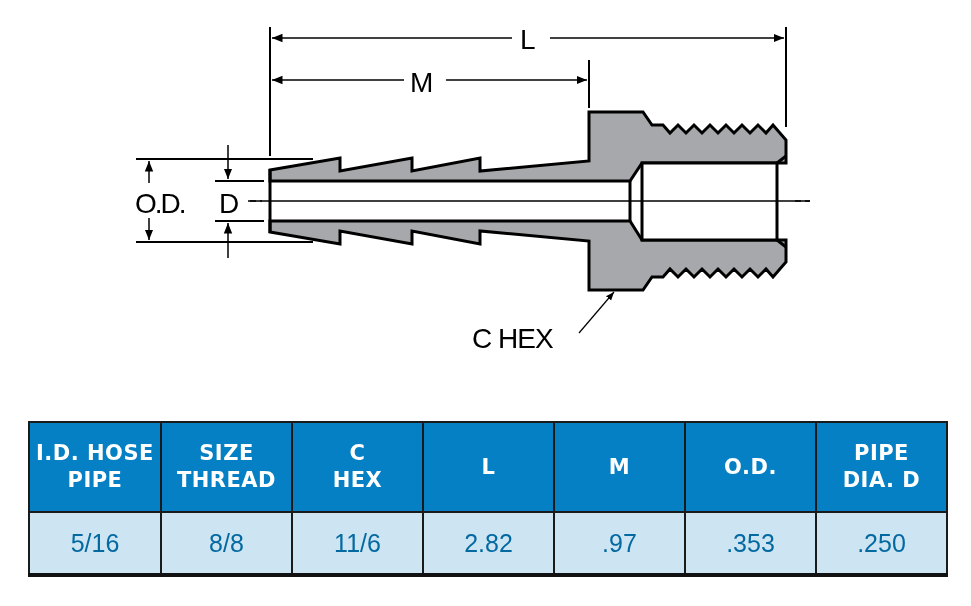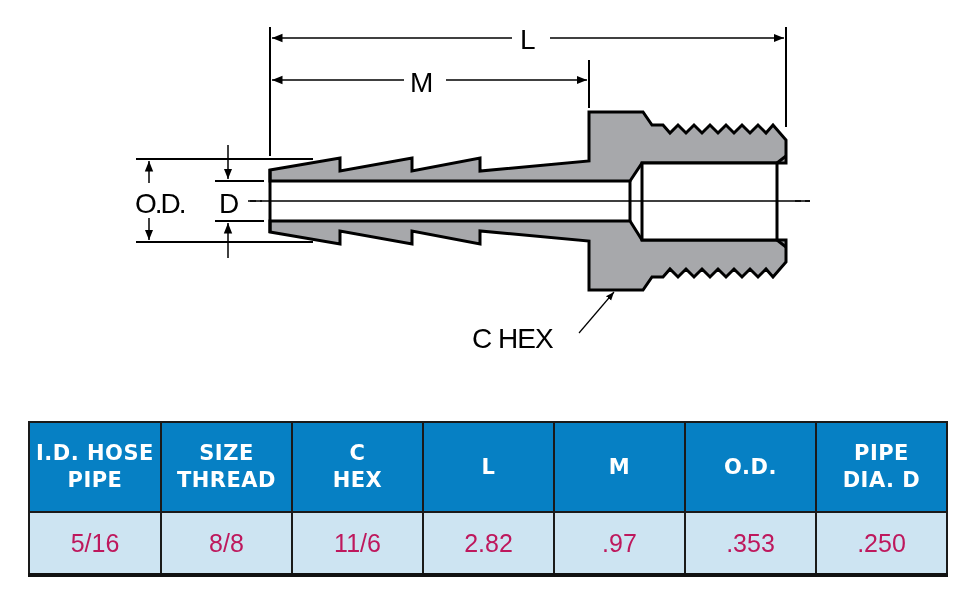--- a/index.html
+++ b/index.html
@@ -2,21 +2,21 @@
 <html><head>
 <meta charset="utf-8">
 <style>
   html, body { margin: 0; padding: 0; background: #ffffff; }
   body { width: 971px; height: 606px; position: relative; overflow: hidden; font-family: "Liberation Sans", sans-serif; }
   #drawing { position: absolute; left: 0; top: 0; width: 971px; height: 400px; }
   .dim-text { font-family: "Liberation Sans", sans-serif; font-size: 28px; fill: #000; }
   #spec-table { position: absolute; left: 28px; top: 421px; border-collapse: collapse; table-layout: fixed; width: 918px; }
   #spec-table th, #spec-table td { border: 2px solid #1a1a1a; text-align: center; padding: 0; }
   #spec-table th { background: #0680c4; color: #ffffff; height: 88px; font-family: "DejaVu Sans", sans-serif; font-weight: bold; font-size: 21px; line-height: 27px; letter-spacing: 0.5px; }
-  #spec-table td { background: #cde4f2; color: #be185d; height: 60px; font-size: 25px; }
+  #spec-table td { background: #cde4f2; color: #0369a1; height: 60px; font-size: 25px; }
   #spec-table tr.body-row td { border-bottom: 4px solid #111; }
 </style>
 </head>
 <body>
 
 <svg id="drawing" viewBox="0 0 971 400" xmlns="http://www.w3.org/2000/svg">
   <defs>
     <marker id="arr" viewBox="0 0 10 10" refX="10" refY="5" markerWidth="7" markerHeight="7" orient="auto-start-reverse">
       <path d="M0,1 L10,5 L0,9 z" fill="#000"></path>
     </marker>

